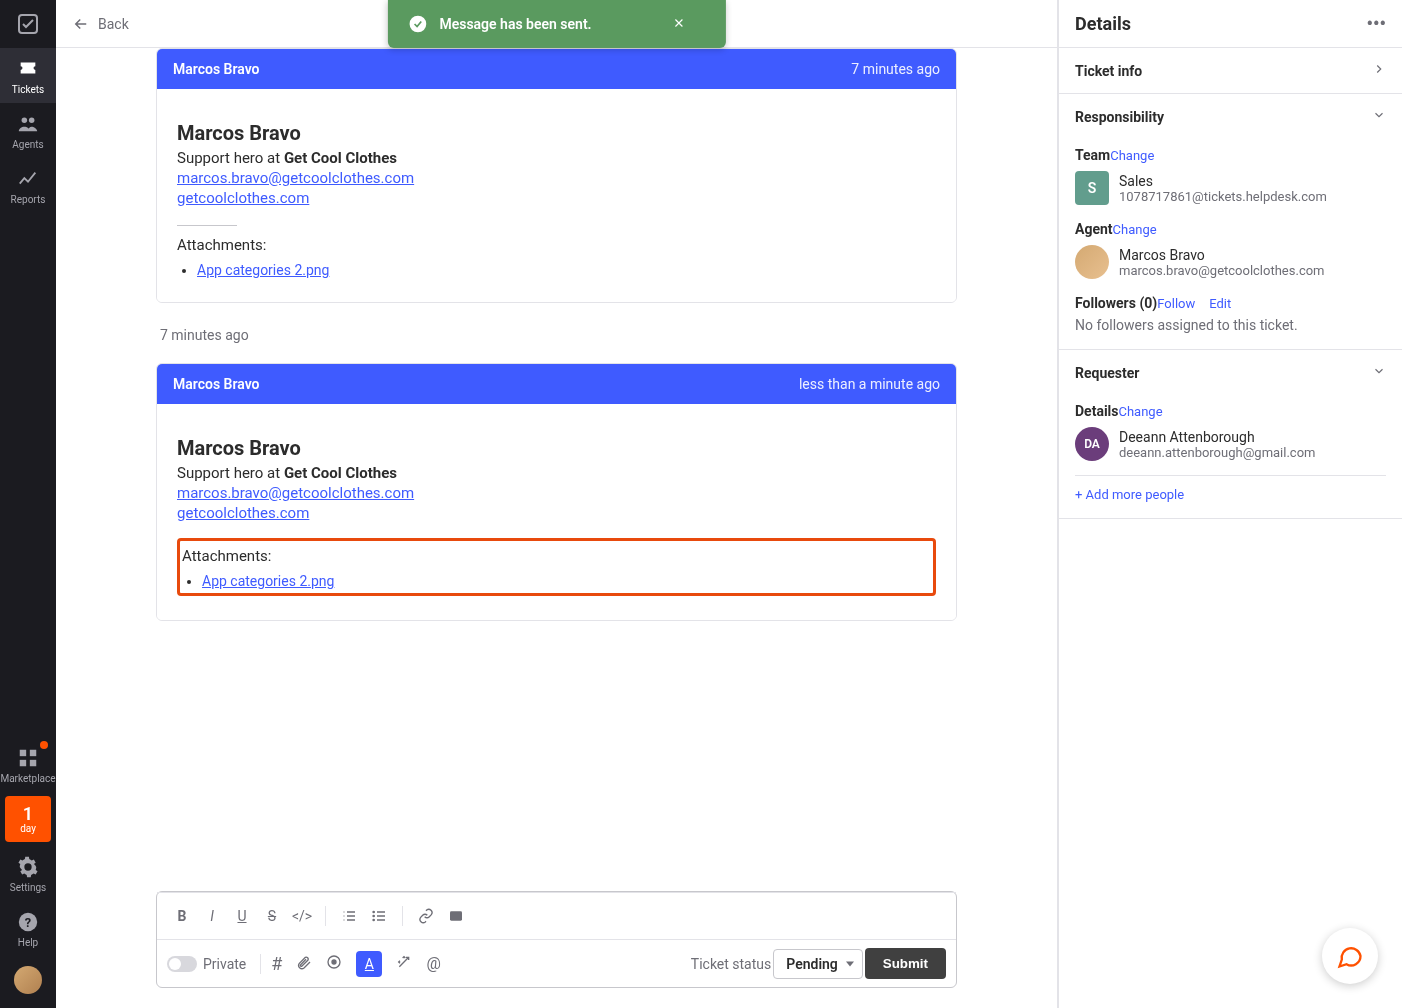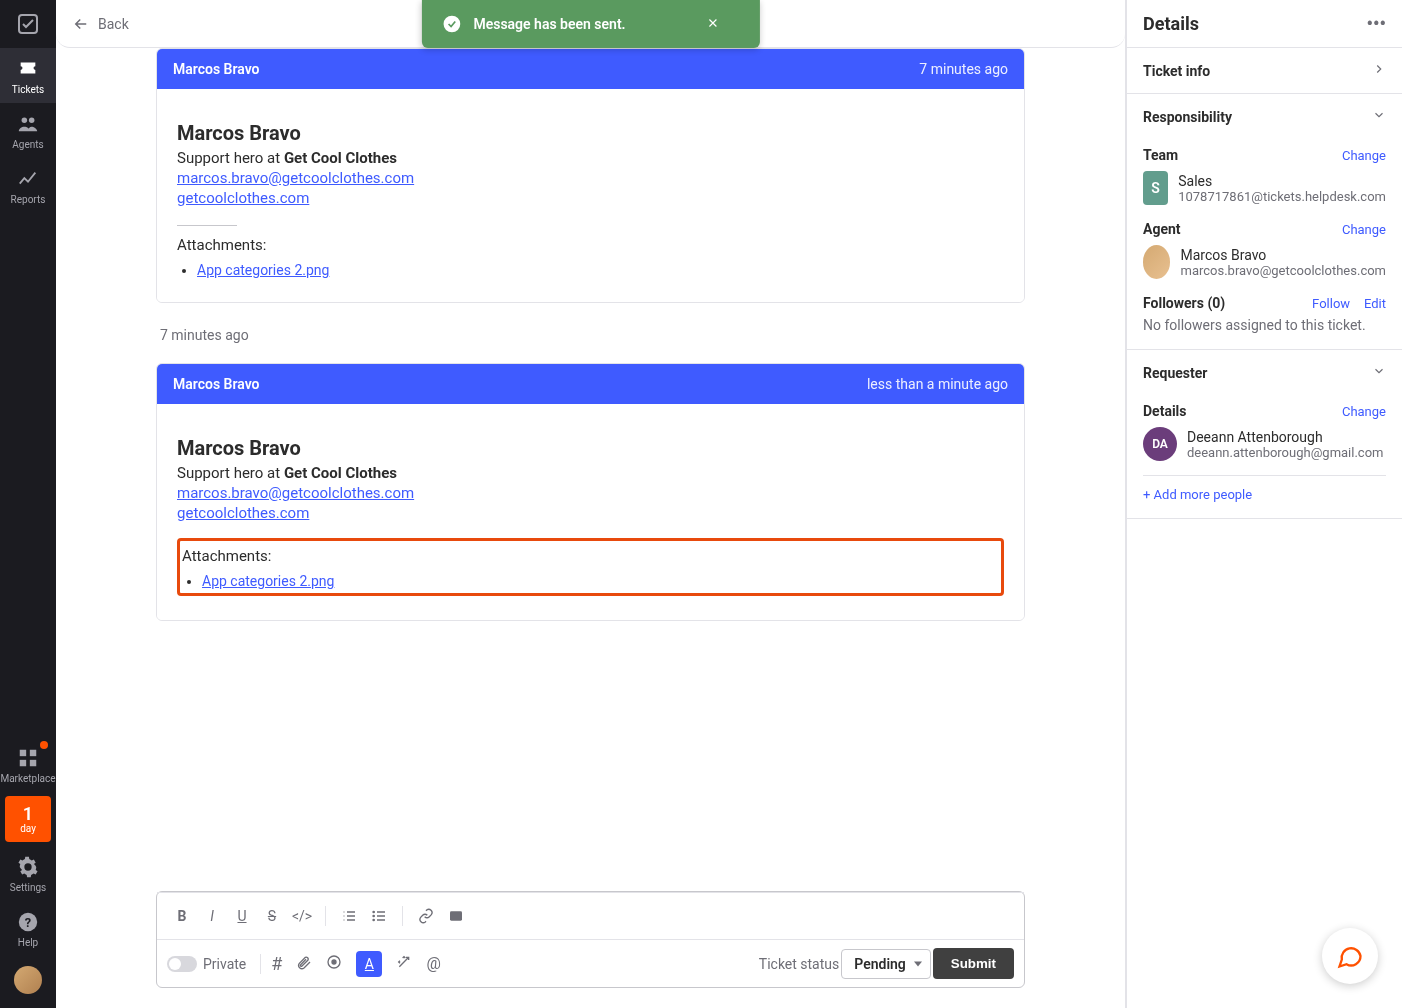--- a/index.html
+++ b/index.html
@@ -14,21 +14,21 @@
 .nav-item.active { background: #2e2e36; color: #fff; }
 .nav-item svg { width: 22px; height: 22px; margin-bottom: 4px; }
 .nav-spacer { flex: 1; }
 .nav-count { background: #ff5100; color: #fff; border-radius: 4px; width: 46px; height: 46px; display: flex; flex-direction: column; align-items: center; justify-content: center; margin: 4px auto; font-size: 10px; }
 .nav-count .count { font-size: 18px; font-weight: 600; line-height: 1; }
 .avatar-small { width: 28px; height: 28px; border-radius: 50%; object-fit: cover; background: #666; }
 .badge-dot { position: absolute; top: 4px; right: 8px; width: 8px; height: 8px; background: #ff5100; border-radius: 50%; }
 
 
 .main-col { flex: 1; display: flex; flex-direction: column; min-width: 0; border-right: 1px solid #e3e3e8; }
-.topbar { height: 48px; border-bottom: 1px solid #e3e3e8; display: flex; align-items: center; padding: 0 16px; position: relative; border-radius: 14px; }
+.topbar { height: 48px; border-bottom: 1px solid #e3e3e8; display: flex; align-items: center; padding: 0 16px; position: relative; }
 .back { display: flex; align-items: center; color: #6e6e76; cursor: pointer; font-size: 14px; }
 .back svg { width: 18px; height: 18px; margin-right: 8px; }
 .topbar-title { position: absolute; left: 50%; transform: translateX(-50%); font-weight: 700; font-size: 16px; color: #2c2c2c; }
 
 
 .toast { position: absolute; top: 0; left: 50%; transform: translateX(-50%); background: #5a9a5f; color: #fff; padding: 14px 40px 14px 20px; display: flex; align-items: center; border-radius: 0 0 6px 6px; box-shadow: 0 2px 6px rgba(0,0,0,0.2); z-index: 100; font-weight: 600; }
 .toast svg.check { width: 20px; height: 20px; margin-right: 12px; }
 .toast .close { margin-left: 80px; cursor: pointer; }
 .toast .close svg { width: 14px; height: 14px; }
 
@@ -64,27 +64,27 @@
 .bottombar .divider { width: 1px; height: 20px; background: #e3e3e8; margin: 0 10px; }
 .bottom-icons { display: flex; gap: 14px; color: #6e6e76; align-items: center; }
 .bottom-icons .hl { background: #3f5bff; color: #fff; border-radius: 4px; width: 26px; height: 26px; display: flex; align-items: center; justify-content: center; }
 .bottombar-right { margin-left: auto; display: flex; align-items: center; gap: 2px; }
 .status-label { color: #6e6e76; }
 .status-select { border: 1px solid #c7c7cc; border-radius: 4px; padding: 6px 24px 6px 12px; font-weight: 600; position: relative; }
 .status-select::after { content: ""; position: absolute; right: 8px; top: 50%; width: 0; height: 0; border-left: 4px solid transparent; border-right: 4px solid transparent; border-top: 5px solid #6e6e76; transform: translateY(-50%); }
 .submit-btn { background: #404040; color: #fff; border: none; border-radius: 4px; padding: 8px 18px; font-weight: 600; cursor: pointer; }
 
 
-.details-panel { width: 276px; display: flex; flex-direction: column; border-left: 1px solid #e3e3e8; overflow-y: auto; }
+.details-panel { width: 344px; display: flex; flex-direction: column; border-left: 1px solid #e3e3e8; overflow-y: auto; }
 .details-header { height: 48px; display: flex; align-items: center; justify-content: space-between; padding: 0 16px; font-size: 18px; font-weight: 700; border-bottom: 1px solid #e3e3e8; }
 .details-header .more { color: #6e6e76; cursor: pointer; }
 .panel-section { border-bottom: 1px solid #e3e3e8; }
 .section-title { display: flex; align-items: center; justify-content: space-between; padding: 14px 16px; font-weight: 700; cursor: pointer; gap: 24px; }
 .section-body { padding: 0 16px 16px; }
-.field-row { display: flex; justify-content: space-between; align-items: center; margin-top: 8px; }
+.field-row { display: flex; align-items: center; margin-top: 8px; }
 .field-label { font-weight: 700; }
 .link-action { color: #3f5bff; font-size: 13px; cursor: pointer; }
 .link-action.disabled { color: #b6b6bd; }
 .team-entry { display: flex; align-items: center; margin-top: 8px; }
 .team-badge { width: 34px; height: 34px; border-radius: 4px; background: #629d8d; color: #fff; display: flex; align-items: center; justify-content: center; font-weight: 600; margin-right: 10px; }
 .team-badge.round { border-radius: 50%; background: #6b3d7b; font-size: 12px; }
 .entry-name { color: #2c2c2c; }
 .entry-sub { color: #6e6e76; font-size: 13px; }
 .followers-empty { color: #6e6e76; margin-top: 6px; }
 .chevron svg { width: 14px; height: 14px; color: #6e6e76; }

